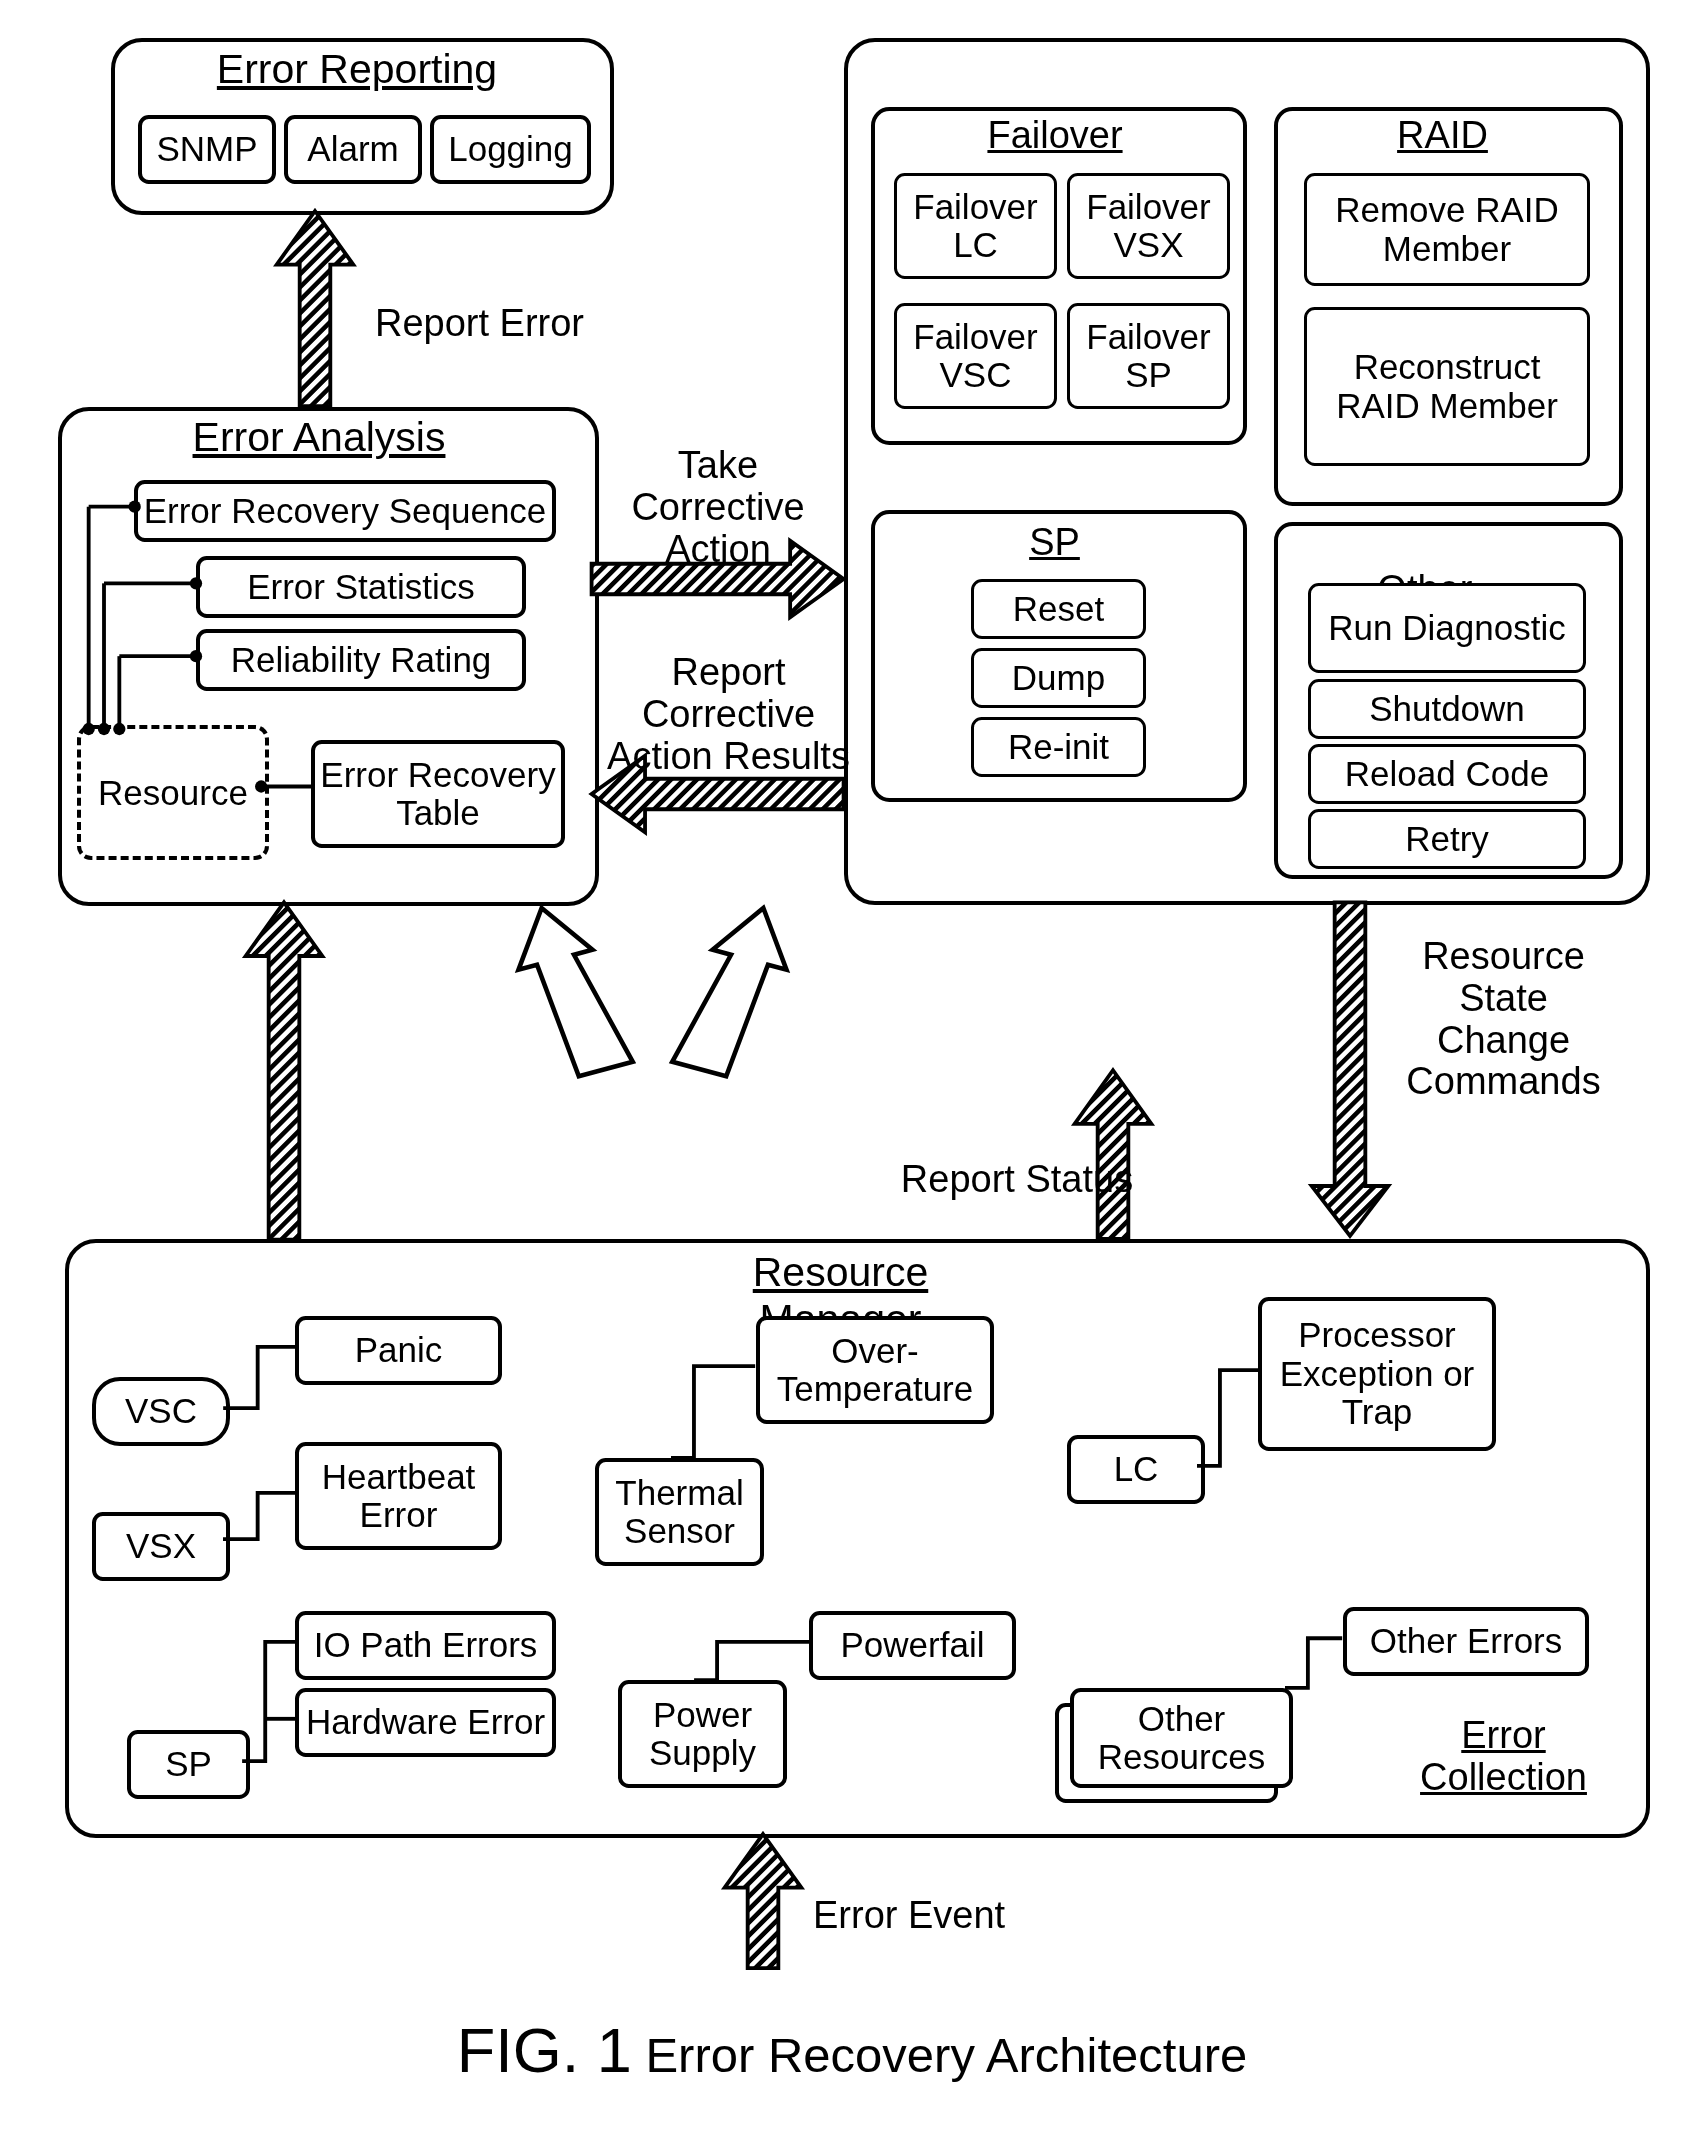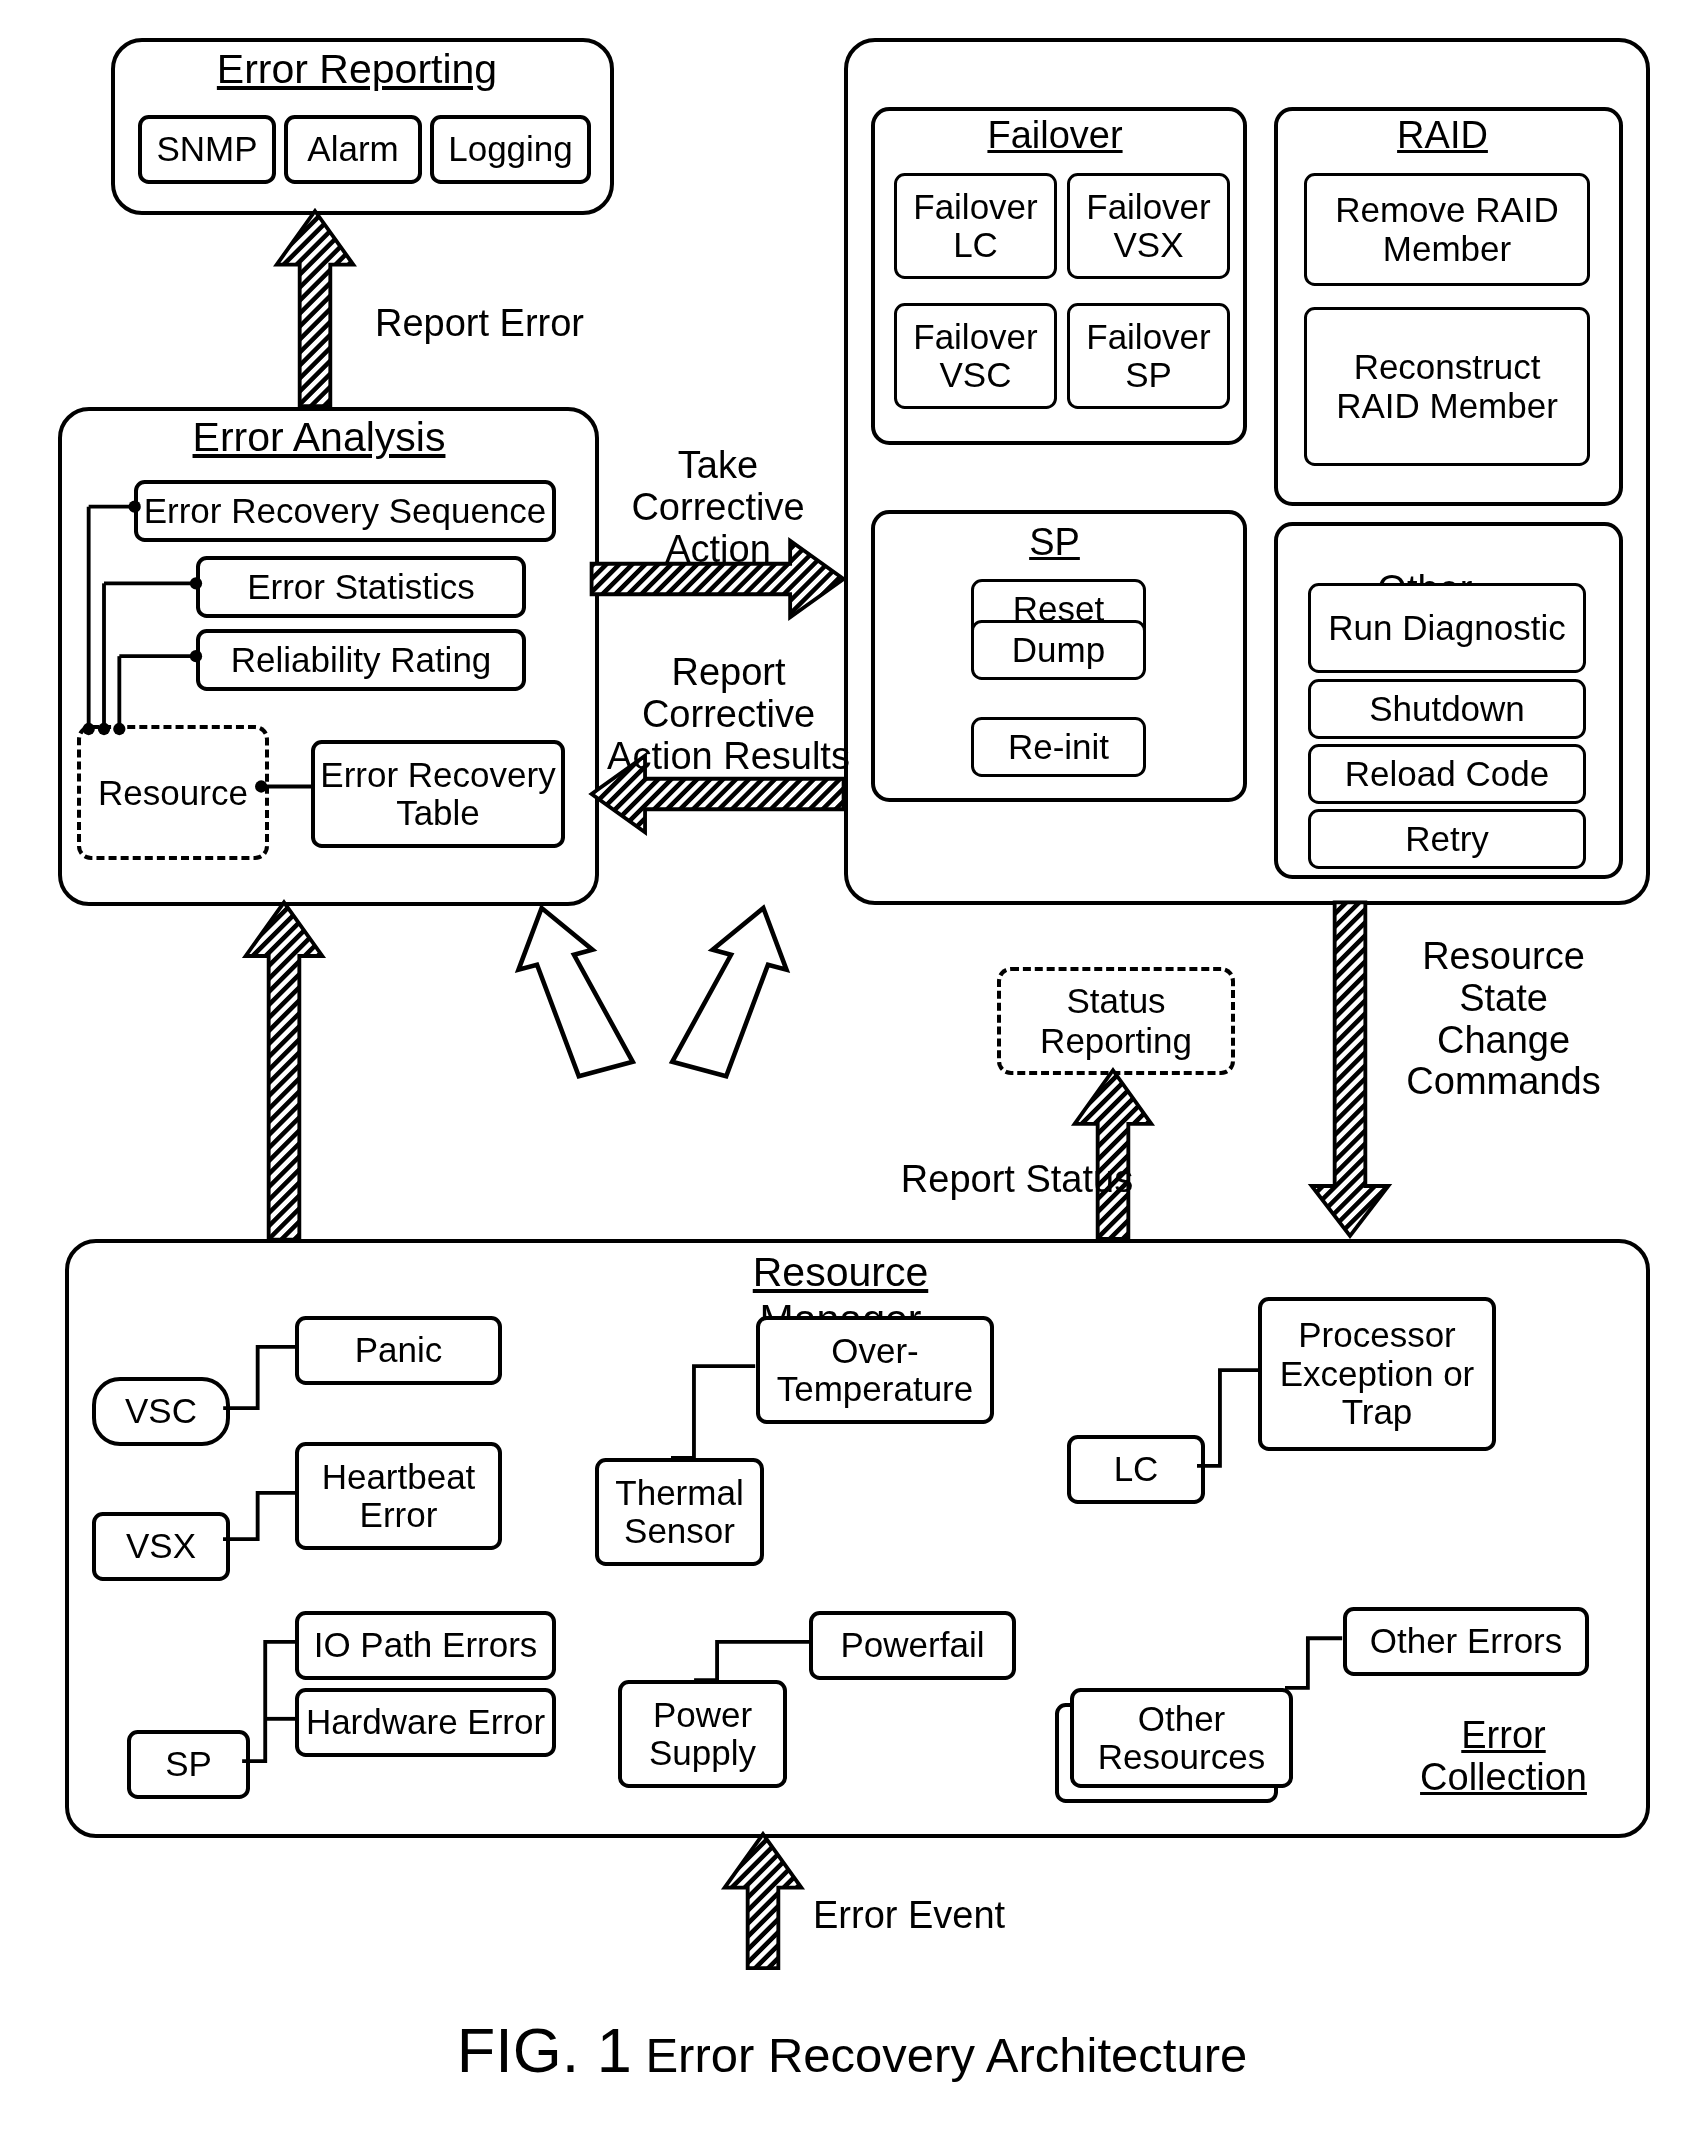--- a/index.html
+++ b/index.html
@@ -116,21 +116,21 @@
     </div>
   <div class="sqbox small" style="left:1304px; top:307px; width:280px; height:153px;">
       <span>Reconstruct RAID Member</span>
     </div>
 
   <div class="sqbox" style="left:871px; top:510px; width:368px; height:284px; border-radius:18.4px;"></div>
   <div class="label" style="left:1024px; top:522px; width:61px; text-decoration:underline;">SP</div>
   <div class="sqbox small" style="left:971px; top:579px; width:169px; height:54px;border-radius:11px;">
       <span>Reset</span>
     </div>
-  <div class="sqbox small" style="left:971px; top:620px; width:169px; height:54px;">
+  <div class="sqbox small" style="left:971px; top:648px; width:169px; height:54px;">
       <span>Dump</span>
     </div>
   <div class="sqbox small" style="left:971px; top:717px; width:169px; height:54px;">
       <span>Re-init</span>
     </div>
 
   <div class="sqbox" style="left:1274px; top:522px; width:341px; height:349px; border-radius:18.4px;"></div>
   <div class="label" style="left:1373px; top:529px; width:146px; text-decoration:underline;margin-top:40px;">Other ...</div>
   <div class="sqbox small" style="left:1308px; top:583px; width:272px; height:84px;">
       <span>Run Diagnostic</span>
@@ -194,23 +194,20 @@
     <polygon points="60,0 110,70 80,70 80,440 40,440 40,70 10,70" fill="url(#hatch)" stroke="#000" stroke-width="5"></polygon>
   </svg>
 
   <svg class="arrow" style="left:514px; top:902px; width:123px; height:176px;" viewBox="0 0 160 230" width="123" height="176">
     <polygon points="15,70 65,0 115,70 90,70 128,225 55,225 40,70" fill="#fff" stroke="#000" stroke-width="6" transform="rotate(-15 80 115)"></polygon>
   </svg>
   <svg class="arrow" style="left:668px; top:902px; width:123px; height:176px;" viewBox="0 0 160 230" width="123" height="176">
     <polygon points="45,70 95,0 145,70 120,70 105,225 32,225 70,70" fill="#fff" stroke="#000" stroke-width="6" transform="rotate(15 80 115)"></polygon>
   </svg>
 
-  <div class="dashed" style="left:997px; top:967px; width:230px; height:100px;">
-      <span>Status Reporting</span>
-    </div>
 
   <svg class="arrow" style="left:1067px; top:1070px; width:92px; height:173px;" viewBox="0 0 120 225" width="92" height="173">
     <polygon points="60,0 110,70 80,70 80,220 40,220 40,70 10,70" fill="url(#hatch)" stroke="#000" stroke-width="5"></polygon>
   </svg>
   <div class="label" style="left:898px; top:1159px; width:238px;">Report Status</div>
 
   <svg class="arrow" style="left:1304px; top:902px; width:92px; height:338px;" viewBox="0 0 120 440" width="92" height="338">
     <polygon points="40,0 80,0 80,370 110,370 60,435 10,370 40,370" fill="url(#hatch)" stroke="#000" stroke-width="5"></polygon>
   </svg>
   <div class="label" style="left:1396px; top:936px; width:215px;">Resource State Change Commands</div>

